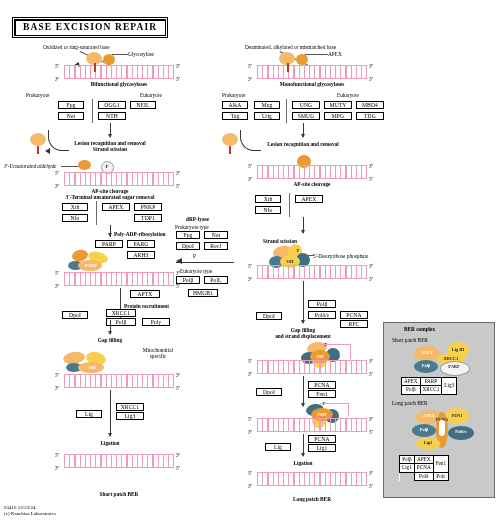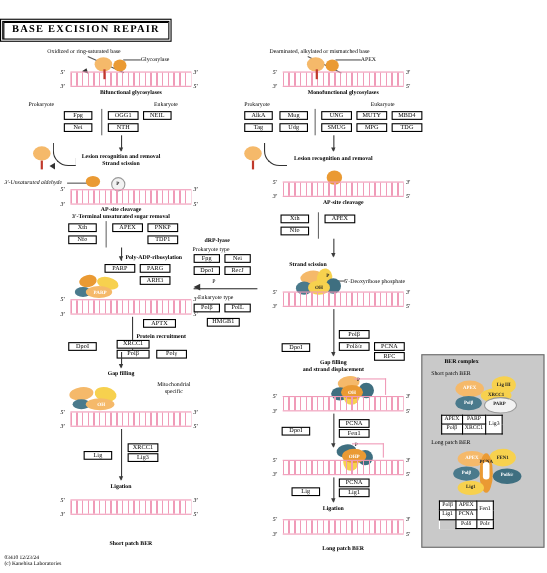--- a/index.html
+++ b/index.html
@@ -82,21 +82,21 @@
   .footer{font-size:5px;line-height:6px;color:#000;}
 
   
   .sep{position:absolute;width:0.8px;background:#6a6a6a;}
 </style>
 </head>
 <body>
 
 <div id="page">
 
-  <div class="abs title-outer" style="left:0;top:17px;">
+  <div class="abs title-outer" style="left:12px;top:17px;">
     <div class="title-box">BASE  EXCISION  REPAIR</div>
   </div>
 
   <div class="abs lbl" style="left:43px;top:44px;">Oxidized or ring-saturated base</div>
   <div class="leader" style="left:80px;top:51px;width:36px;transform:rotate(24deg);"></div>
   <div class="abs" style="left:75px;top:62px;width:0;height:0;border-left:3px solid transparent;border-right:3px solid transparent;border-top:4px solid #333;transform:rotate(200deg);"></div>
 
   <div class="abs lbl" style="left:128px;top:51px;">Glycosylase</div>
   <div class="hline" style="left:112px;top:54px;width:16px;background:#555;"></div>
 

